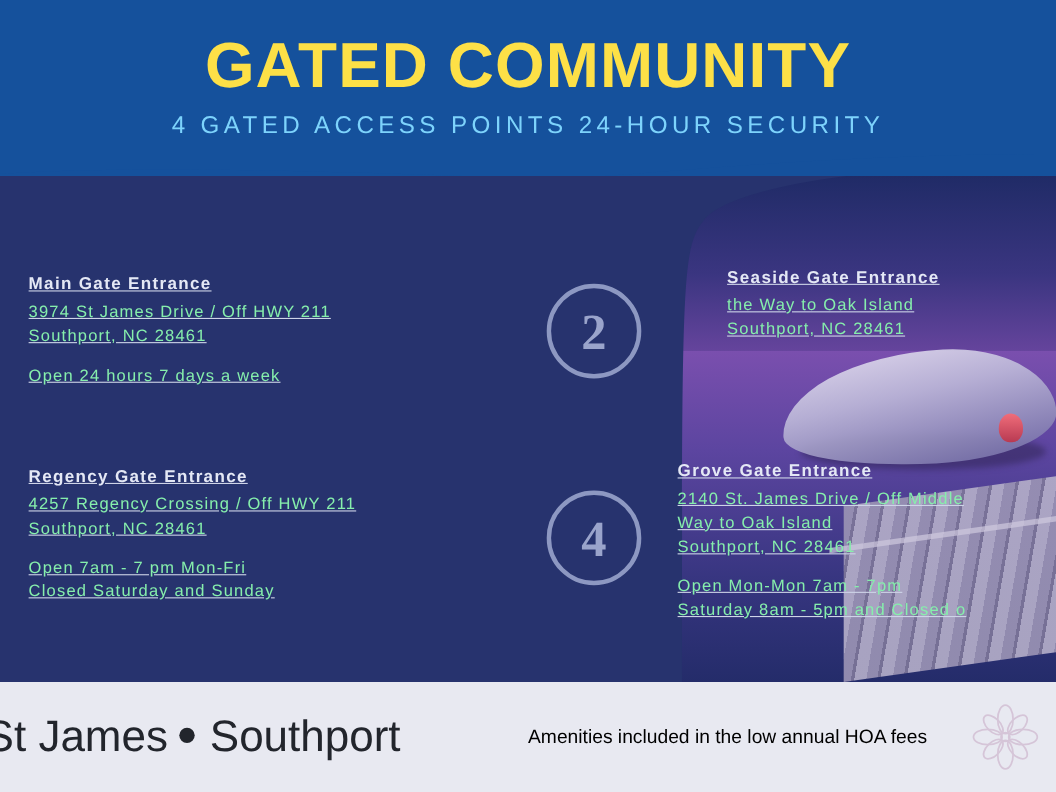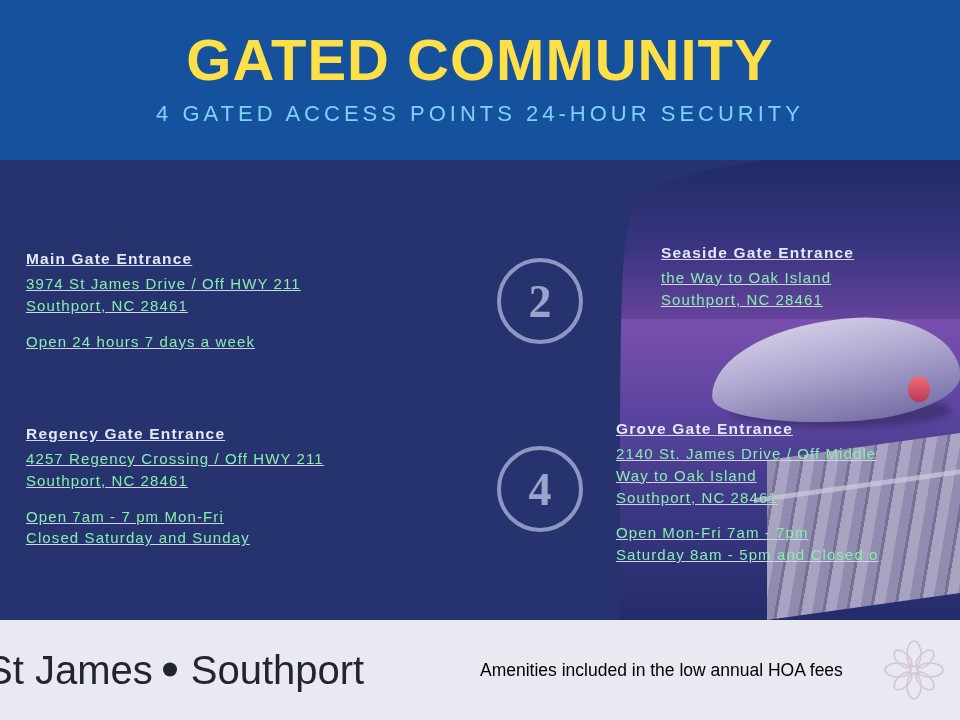--- a/index.html
+++ b/index.html
@@ -240,21 +240,21 @@
       <div class="g-line">Open 7am - 7 pm Mon-Fri</div>
       <div class="g-line">Closed Saturday and Sunday</div>
     </div>
 
     <div class="gate gate-4">
       <div class="g-title">Grove Gate Entrance</div>
       <div class="g-line">2140 St. James Drive / Off Middle</div>
       <div class="g-line">Way to Oak Island</div>
       <div class="g-line">Southport, NC 28461</div>
       <div class="g-gap"></div>
-      <div class="g-line">Open Mon-Fri 7am - 7pm</div>
+      <div class="g-line">Open Mon-Mon 7am - 7pm</div>
       <div class="g-line">Saturday 8am - 5pm and Closed o</div>
     </div>
 
     <div class="numcircle num-2">2</div>
     <div class="numcircle num-4">4</div>
   </div>
 
   <div class="footer">
     <div class="footer-brand">
       <span>St James</span><span class="footer-dot"></span><span>Southport</span>

